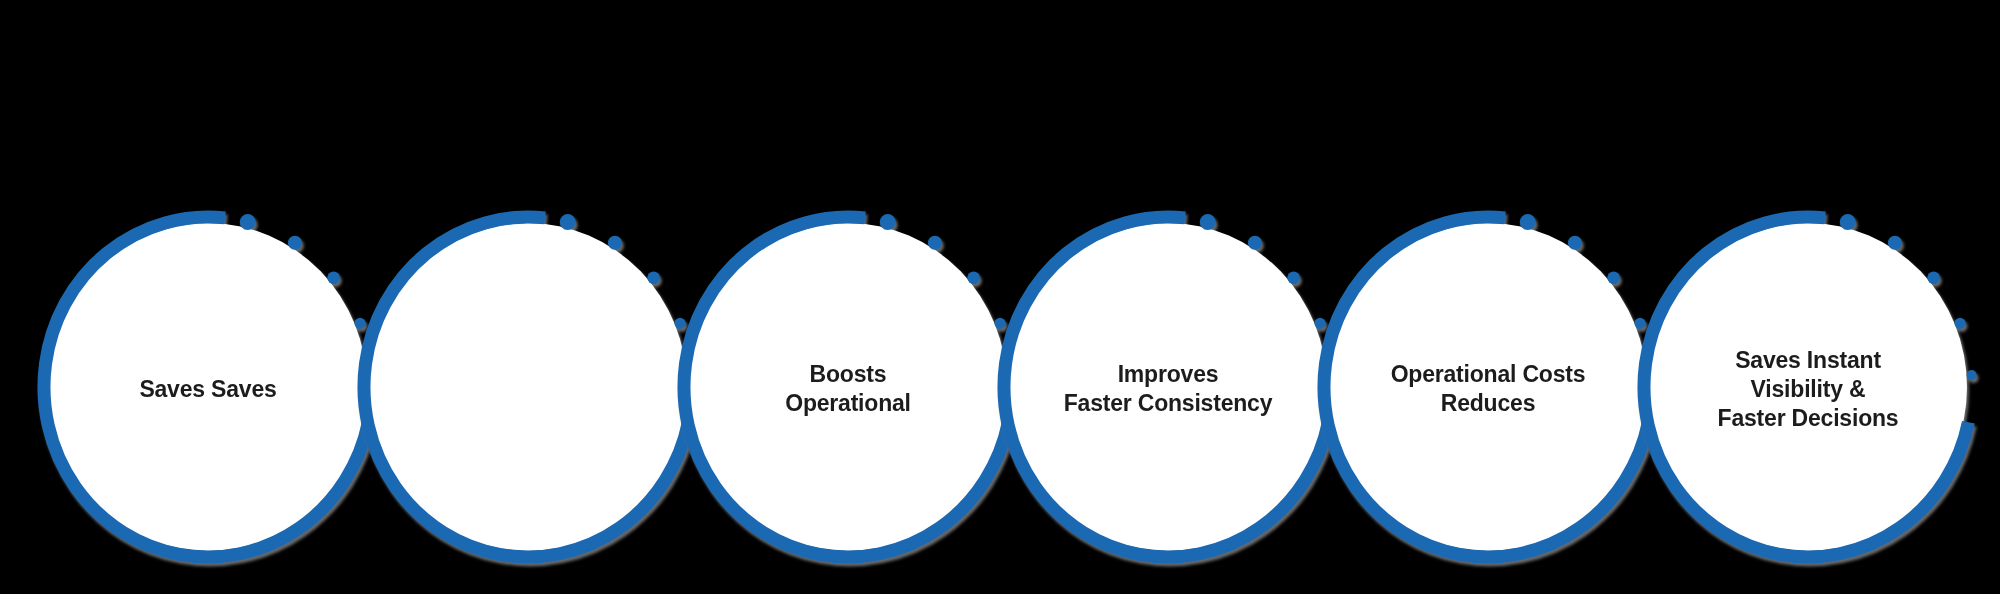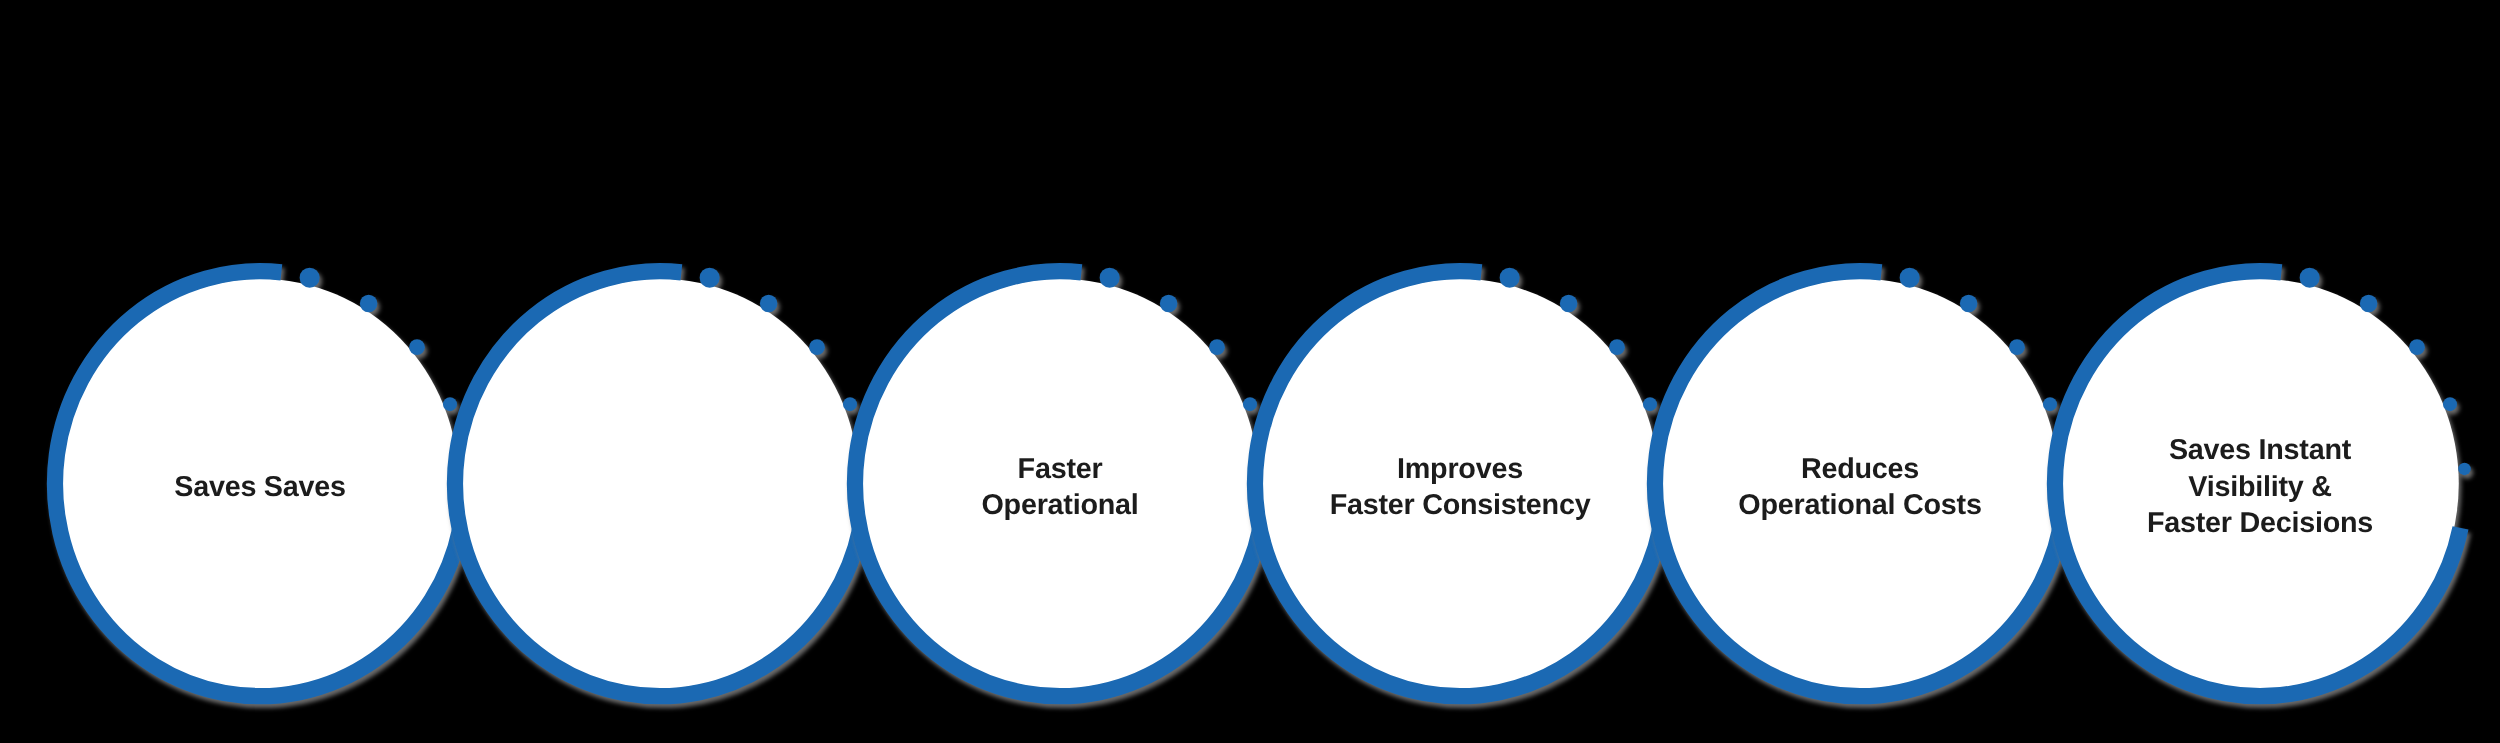--- a/index.html
+++ b/index.html
@@ -85,21 +85,21 @@
     <svg width="360" height="370" viewBox="-180 -185 360 370">
       <ellipse class="ring-fill" cx="0" cy="0" rx="159" ry="164"></ellipse>
       <path class="ring-arc" d="M 160.4 35.3 A 164 170 0 1 1 17.1 -169.1"></path>
       <circle class="ring-dot" cx="39.7" cy="-164.9" r="8"></circle>
       <circle class="ring-dot" cx="86.9" cy="-144.2" r="7"></circle>
       <circle class="ring-dot" cx="125.6" cy="-109.3" r="6.3"></circle>
       <circle class="ring-dot" cx="152.0" cy="-63.7" r="5.6"></circle>
       <circle class="ring-dot" cx="163.6" cy="-11.9" r="5"></circle>
     </svg>
     <div class="label">
-      <span>Faster</span>
+      <span>Boosts</span>
       <span>Operational</span>
     </div>
   </div>
 
   <div class="benefit" style="left:988px">
     <svg width="360" height="370" viewBox="-180 -185 360 370">
       <ellipse class="ring-fill" cx="0" cy="0" rx="159" ry="164"></ellipse>
       <path class="ring-arc" d="M 160.4 35.3 A 164 170 0 1 1 17.1 -169.1"></path>
       <circle class="ring-dot" cx="39.7" cy="-164.9" r="8"></circle>
       <circle class="ring-dot" cx="86.9" cy="-144.2" r="7"></circle>
@@ -117,22 +117,22 @@
     <svg width="360" height="370" viewBox="-180 -185 360 370">
       <ellipse class="ring-fill" cx="0" cy="0" rx="159" ry="164"></ellipse>
       <path class="ring-arc" d="M 160.4 35.3 A 164 170 0 1 1 17.1 -169.1"></path>
       <circle class="ring-dot" cx="39.7" cy="-164.9" r="8"></circle>
       <circle class="ring-dot" cx="86.9" cy="-144.2" r="7"></circle>
       <circle class="ring-dot" cx="125.6" cy="-109.3" r="6.3"></circle>
       <circle class="ring-dot" cx="152.0" cy="-63.7" r="5.6"></circle>
       <circle class="ring-dot" cx="163.6" cy="-11.9" r="5"></circle>
     </svg>
     <div class="label">
+      <span>Operational Costs</span>
       <span>Reduces</span>
-      <span>Operational Costs</span>
     </div>
   </div>
 
   <div class="benefit" style="left:1628px">
     <svg width="360" height="370" viewBox="-180 -185 360 370">
       <ellipse class="ring-fill" cx="0" cy="0" rx="159" ry="164"></ellipse>
       <path class="ring-arc" d="M 160.4 35.3 A 164 170 0 1 1 17.1 -169.1"></path>
       <circle class="ring-dot" cx="39.7" cy="-164.9" r="8"></circle>
       <circle class="ring-dot" cx="86.9" cy="-144.2" r="7"></circle>
       <circle class="ring-dot" cx="125.6" cy="-109.3" r="6.3"></circle>

